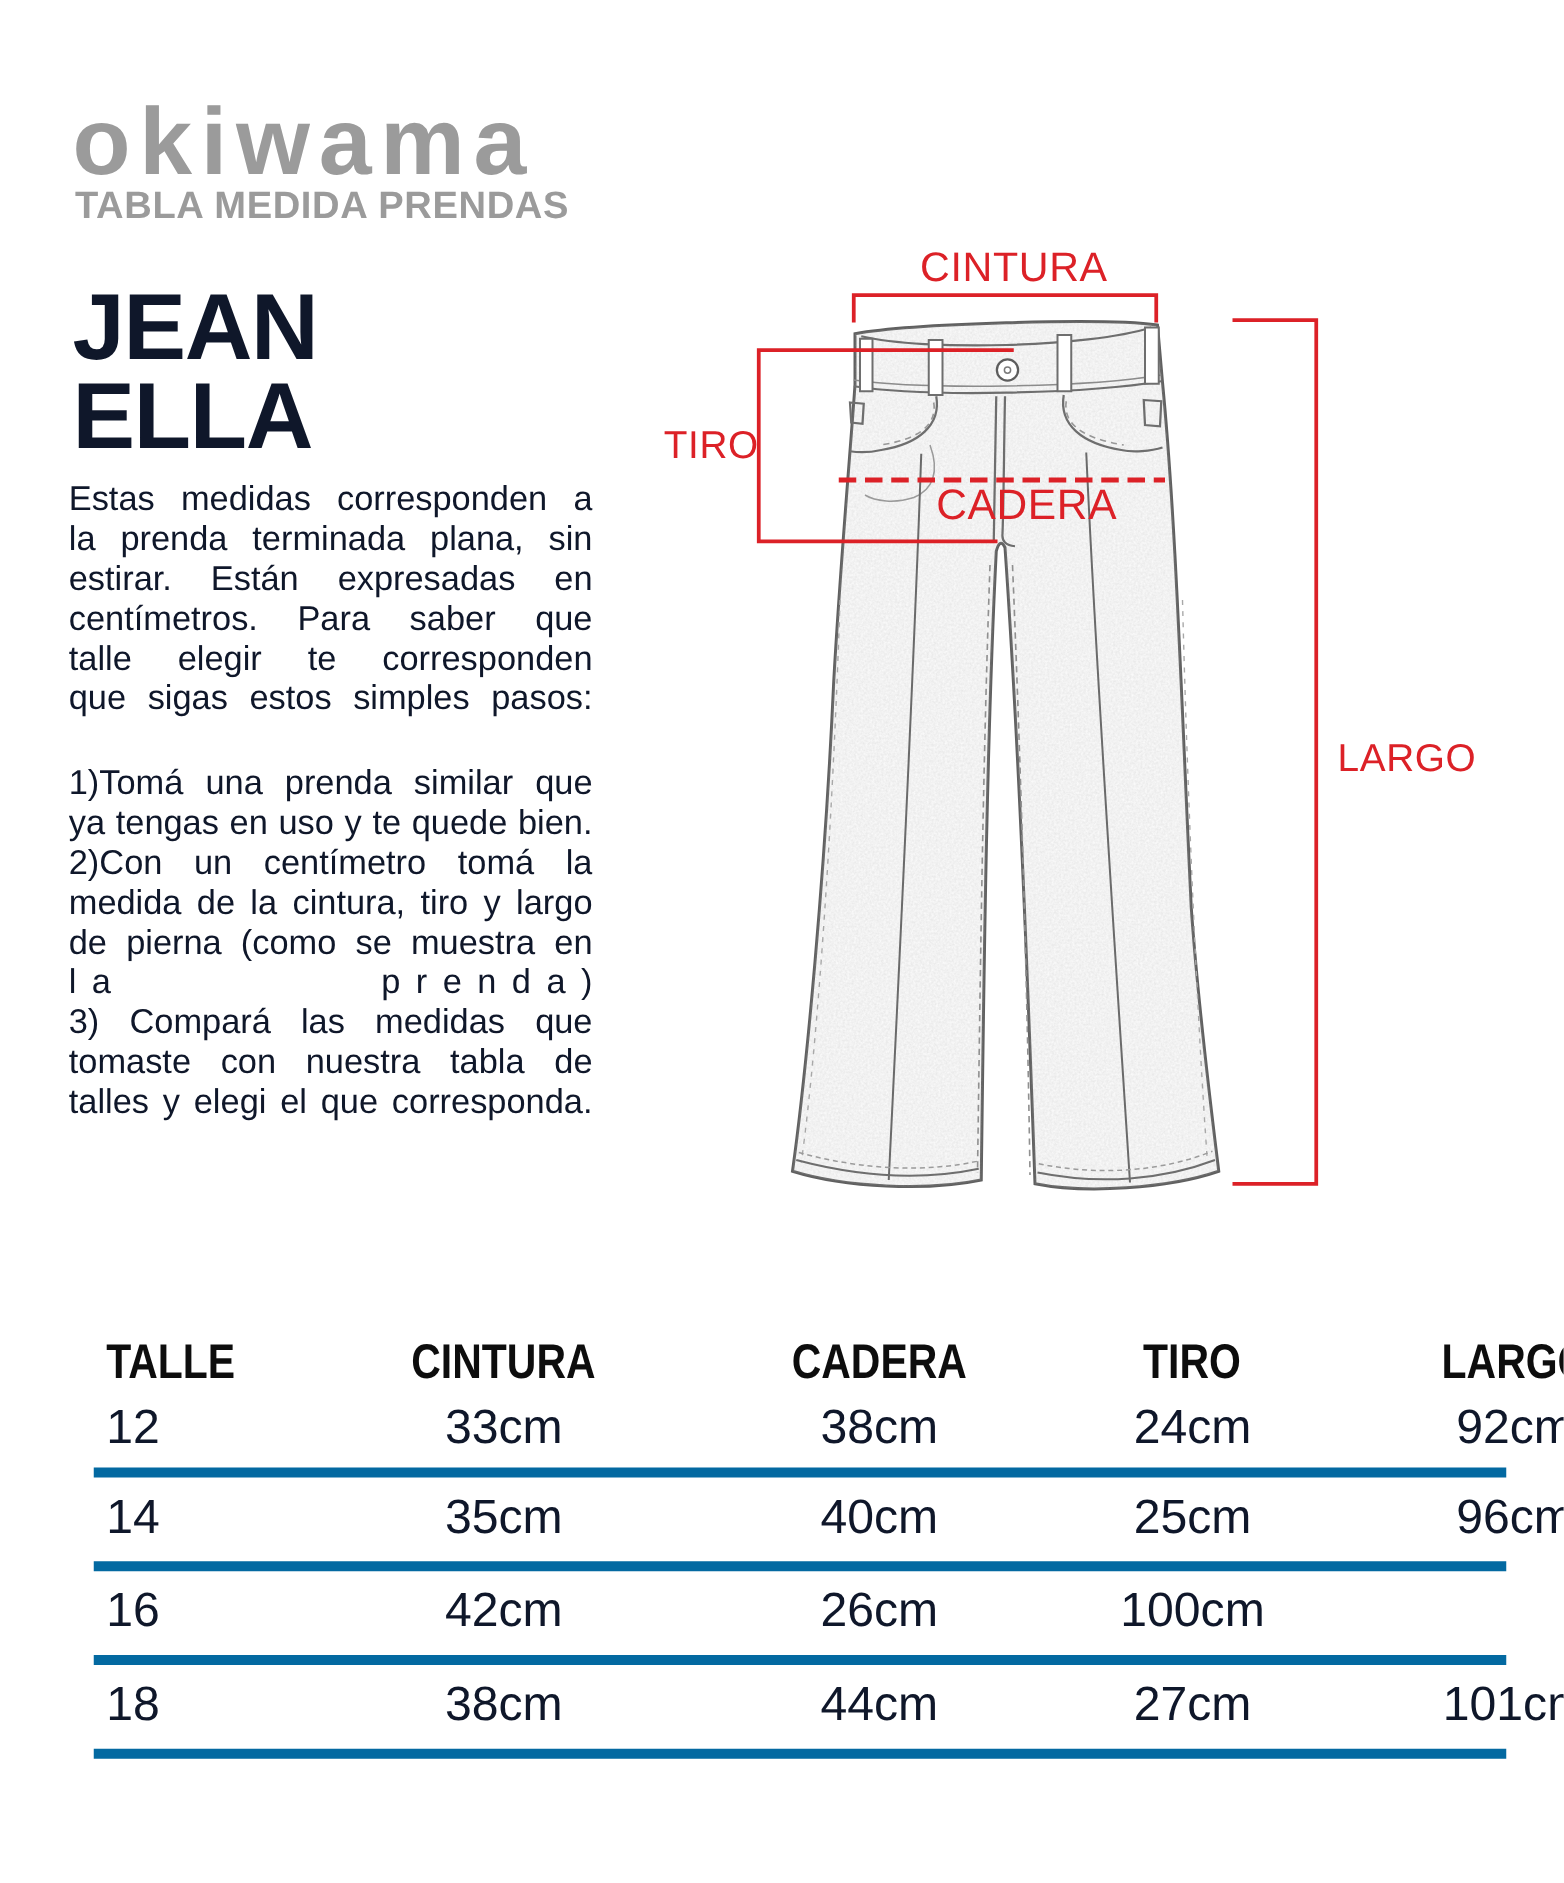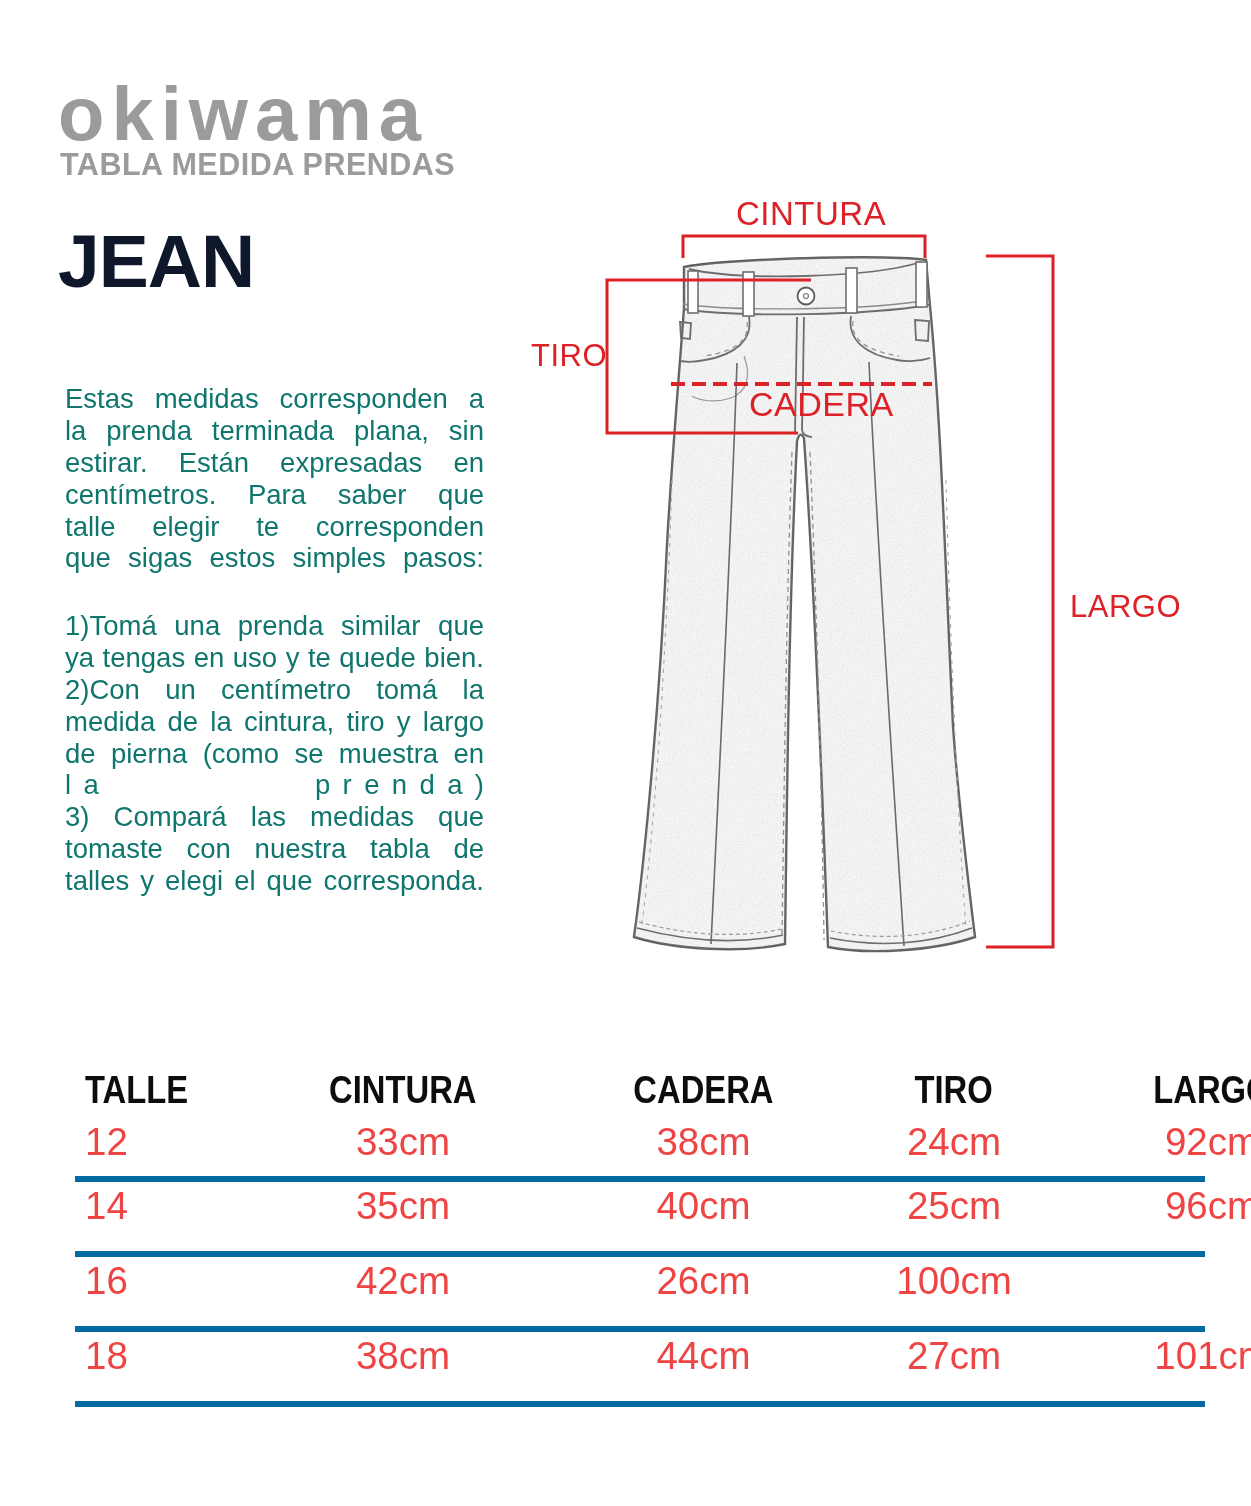--- a/index.html
+++ b/index.html
@@ -10,55 +10,56 @@
   .abs{position:absolute;}
 
   
   .logo{left:58px;top:76px;font-size:76px;font-weight:bold;color:#9b9b9b;letter-spacing:7px;line-height:1;}
   .tagline{left:60px;top:149px;font-size:30.5px;font-weight:bold;color:#9b9b9b;letter-spacing:0.5px;line-height:1;}
 
   
   .title{left:58px;top:226px;font-size:75px;font-weight:bold;line-height:71px;letter-spacing:-1px;color:#0f172a;}
 
   
-  .copy{left:65px;width:419px;font-size:27.5px;line-height:31.9px;color:#0f766e;}
+  .copy{left:55px;width:419px;font-size:27.5px;line-height:31.9px;color:#0f172a;}
   .copy .jline{text-align:justify;text-align-last:justify;height:31.9px;overflow:hidden;}
   .spread-line{display:flex;justify-content:space-between;height:31.9px;}
   .spread-line span{letter-spacing:0.45em;}
   .spread-line span:last-child{margin-right:-0.45em;}
 
   
   #diagram-svg{position:absolute;left:500px;top:190px;width:720px;height:810px;}
   .red-label{color:#dc2127;line-height:1;letter-spacing:0.5px;font-weight:normal;}
   .lbl-cintura{left:736px;top:197px;font-size:33px;}
   .lbl-tiro{left:531px;top:340px;font-size:31px;}
   .lbl-cadera{left:749px;top:387px;font-size:34px;}
   .lbl-largo{left:1070px;top:591px;font-size:31px;}
 
   
   .size-table{left:75px;top:1058px;width:1130px;}
   .trow{display:grid;grid-template-columns:155px 250px 255px 150px 270px;padding-right:50px;box-sizing:border-box;gap:48px;}
   .thead{height:62px;padding-top:10px;font-weight:bold;font-size:39px;color:#0d0d0d;}
   .thead .cell span{display:inline-block;transform:scaleX(0.84);}
-  .tdata{height:75px;align-items:end;padding-bottom:23px;border-bottom:6px solid #0369a1;font-size:38.5px;color:#ef4444;}
+  .tdata{height:75px;align-items:end;padding-bottom:13px;border-bottom:8px solid #0369a1;font-size:38.5px;color:#0f172a;}
   .tdata.first{height:62px;}
   .cell{text-align:center;white-space:nowrap;}
   .cell.left{text-align:left;padding-left:10px;}
   .thead .cell.left span{transform-origin:left center;}
 </style>
 </head>
 <body>
 
 <div id="page">
 
   <div class="abs logo">okiwama</div>
   <div class="abs tagline">TABLA MEDIDA PRENDAS</div>
 
   <div class="abs title">
     <div>JEAN</div>
+    <div>ELLA</div>
   </div>
 
   <div class="abs copy" style="top:383px">
     <div class="jline">Estas medidas corresponden a</div>
     <div class="jline">la prenda terminada plana, sin</div>
     <div class="jline">estirar. Están expresadas en</div>
     <div class="jline">centímetros. Para saber que</div>
     <div class="jline">talle elegir te corresponden</div>
     <div class="jline">que sigas estos simples pasos:</div>
   </div>

